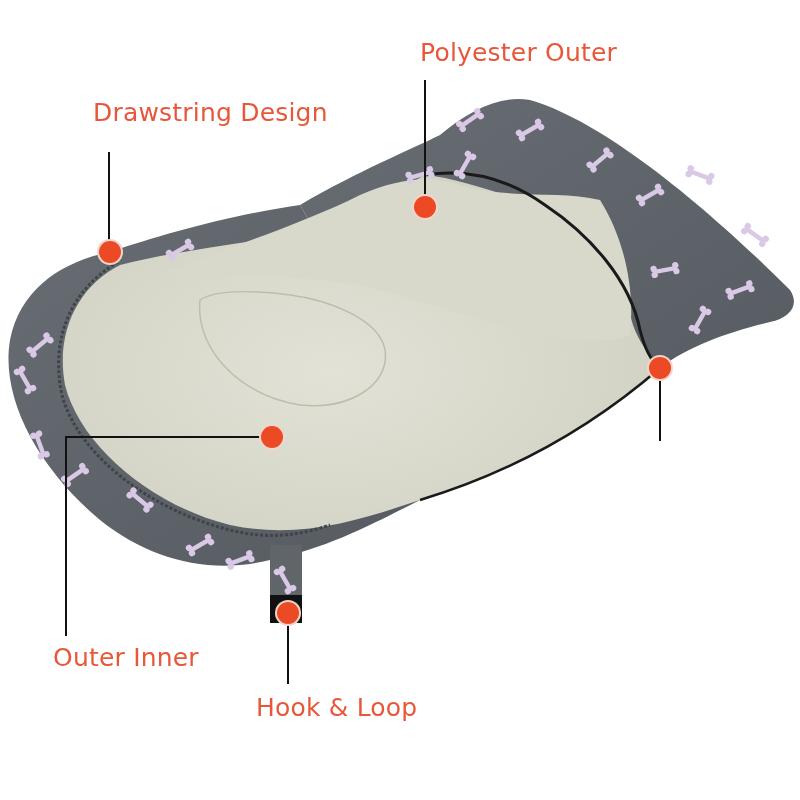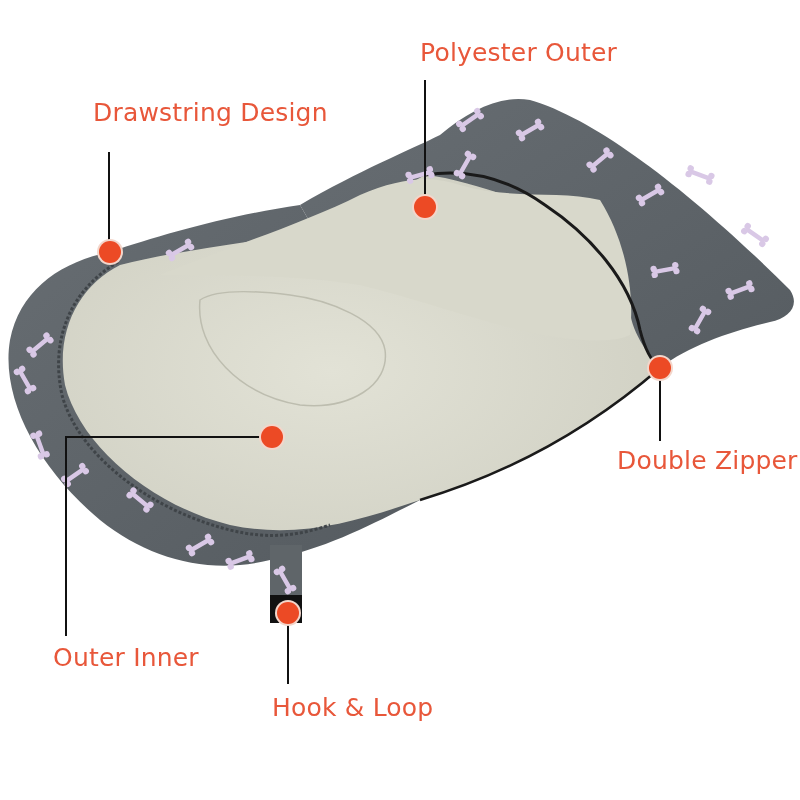--- a/index.html
+++ b/index.html
@@ -87,16 +87,15 @@
   
   <div class="dot" style="left:425px; top:207px;"></div>
   <div class="dot" style="left:110px; top:252px;"></div>
   <div class="dot" style="left:660px; top:368px;"></div>
   <div class="dot" style="left:272px; top:437px;"></div>
   <div class="dot" style="left:288px; top:613px;"></div>
 
   
   <div class="label" style="left:420px; top:38px;">Polyester Outer</div>
   <div class="label" style="left:93px; top:98px;">Drawstring Design</div>
-  <div class="label" style="left:617px; top:446px;">Double Zipper</div>
   <div class="label" style="left:53px; top:643px;">Outer Inner</div>
-  <div class="label" style="left:272px; top:693px;">Hook &amp; Loop</div>
+  <div class="label" style="left:256px; top:693px;">Hook &amp; Loop</div>
 </div>
 
 </body></html>

